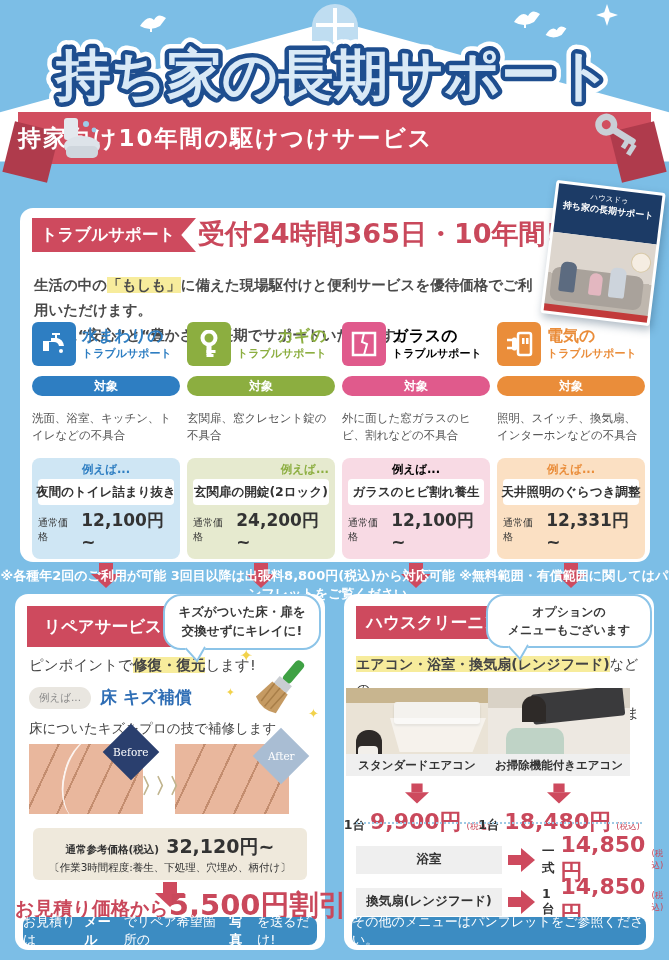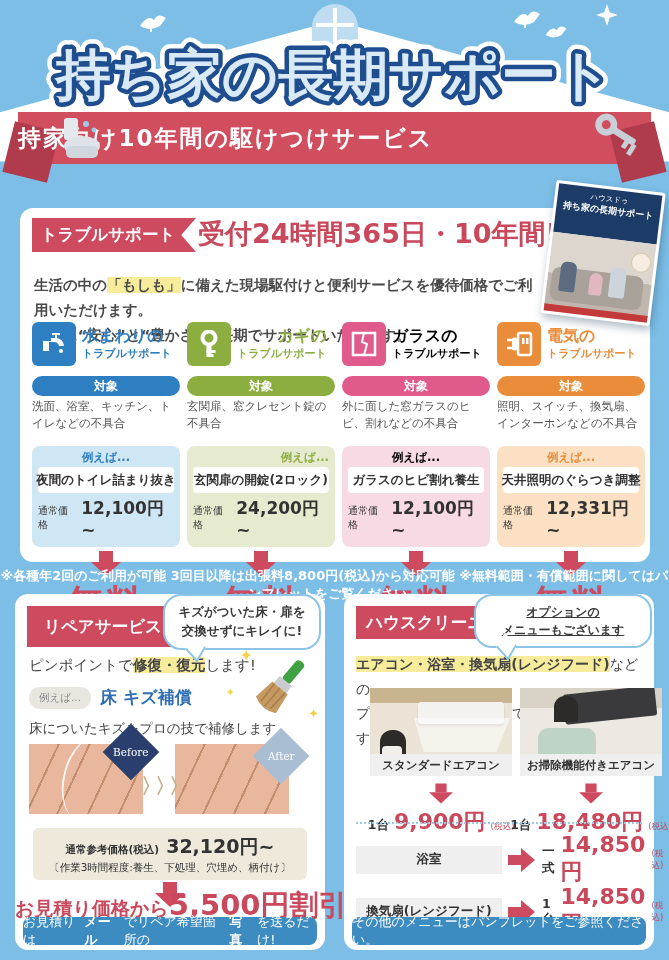--- a/index.html
+++ b/index.html
@@ -51,21 +51,21 @@
   .ts-head{position:absolute;left:178px;top:8px;color:#C9485B;font-size:27px;font-weight:bold;letter-spacing:0px;white-space:nowrap;}
   .ts-intro{position:absolute;left:14px;top:50px;width:508px;font-size:14.5px;color:#4A4A4A;line-height:1.75;font-weight:bold;}
   .cols{position:absolute;left:12px;top:112px;width:606px;display:flex;gap:7px;}
   .col{width:148px;flex:none;}
   .chead{display:flex;gap:6px;align-items:center;height:48px;}
   .iconbox{width:44px;height:44px;border-radius:6px;flex:none;display:flex;align-items:center;justify-content:center;}
   .cname{font-size:16px;font-weight:bold;line-height:1.15;}
   .csub{font-size:11px;font-weight:bold;}
   .pill{margin-top:8px;height:20px;border-radius:10px;color:#fff;font-size:12px;font-weight:bold;
     display:flex;align-items:center;justify-content:center;}
-  .ctext{margin-top:2px;font-size:11.5px;color:#555;line-height:1.45;height:46px;}
+  .ctext{margin-top:14px;font-size:11.5px;color:#555;line-height:1.45;height:46px;}
   .exbox{margin-top:2px;border-radius:8px;padding:4px 6px 7px;}
   .exlabel{text-align:center;font-size:11.5px;font-weight:bold;}
   .exname{margin-top:2px;background:#fff;border-radius:4px;height:26px;display:flex;align-items:center;justify-content:center;
     font-size:12.5px;font-weight:bold;color:#333;white-space:nowrap;}
   .exprice{margin-top:4px;display:flex;align-items:baseline;justify-content:center;gap:5px;color:#333;}
   .expl{font-size:10px;}.expv{font-size:17px;font-weight:bold;}
   .free{margin-top:3px;text-align:center;color:#CE4A5E;font-size:36px;font-weight:bold;letter-spacing:2px;}
   .col .darrow{margin-top:4px;}
   .c1 .iconbox,.c1 .pill{background:#2E7EC2;} .c1 .cname,.c1 .csub,.c1 .exlabel{color:#2E7EC2;} .c1 .exbox{background:#CFE6F4;}
   .c2 .iconbox,.c2 .pill{background:#8CAE40;} .c2 .cname,.c2 .csub,.c2 .exlabel{color:#8CAE40;text-align:right;} .c2 .exbox{background:#E6EACF;}
@@ -118,23 +118,23 @@
   .rp-pvalue{font-size:19px;font-weight:bold;}
   .rp-pnote{font-size:10.5px;margin-top:1px;}
   .rp-darrow{top:288px;position:absolute;left:140px;}
   .rp-disc{position:absolute;left:0;top:292px;width:310px;text-align:center;color:#C9485B;white-space:nowrap;}
   .rp-disc-pre{font-size:19px;font-weight:bold;}
   .rp-disc-val{font-size:29px;font-weight:bold;}
 
   
   .clean{left:344px;top:594px;width:310px;height:356px;}
   .cl-badge{left:12px;top:12px;width:172px;height:33px;font-size:16.5px;}
-  .cl-bubble{right:2px;top:0px;width:146px;padding:7px 14px;font-size:12px;line-height:1.5;text-decoration:underline;}
+  .cl-bubble{right:2px;top:0px;width:146px;padding:7px 8px;font-size:12px;line-height:1.5;}
   .cl-lead{position:absolute;left:12px;top:58px;width:290px;font-size:14px;color:#444;line-height:1.75;}
-  .cl-items{position:absolute;left:26px;top:94px;width:292px;display:flex;gap:8px;}
+  .cl-items{position:absolute;left:2px;top:94px;width:292px;display:flex;}
   .cl-item{width:142px;flex:none;text-align:center;}
   .cl-photo{position:relative;width:142px;height:66px;overflow:hidden;}
   .ph1{background:linear-gradient(180deg,#C8B58F 0 22%,#EAE3D6 22% 100%);}
   .ph1 .acunit{position:absolute;right:8px;top:14px;width:86px;height:22px;background:#F4F2EE;border-radius:3px;box-shadow:0 2px 2px rgba(0,0,0,.15);}
   .ph1 .sheet{position:absolute;right:2px;top:30px;width:96px;height:34px;background:rgba(255,255,255,.55);
     clip-path:polygon(0 0,100% 0,86% 100%,10% 100%);}
   .ph1 .head{position:absolute;left:10px;bottom:-6px;width:26px;height:30px;background:#2E2A28;border-radius:12px 12px 0 0;}
   .ph1 .mask{position:absolute;left:12px;bottom:-4px;width:20px;height:12px;background:#F2EFEA;border-radius:4px;}
   .ph2{background:linear-gradient(180deg,#D9D2C6 0 30%,#EDE8E1 30% 100%);}
   .ph2 .frame{position:absolute;right:6px;top:2px;width:92px;height:30px;background:#3A3A3C;transform:rotate(-6deg);border-radius:3px;}
@@ -451,21 +451,21 @@
 
     <div class="cl-dots"></div>
 
     <div class="cl-row" style="top:238px;">
       <div class="cl-rlabel">浴室</div>
       <span class="rarrow"></span>
       <span class="cl-unit">一式</span>
       <span class="cl-val">14,850円</span>
       <span class="cl-tax">(税込)</span>
     </div>
-    <div class="cl-row" style="top:290px;">
+    <div class="cl-row" style="top:280px;">
       <div class="cl-rlabel">換気扇(レンジフード)</div>
       <span class="rarrow"></span>
       <span class="cl-unit">1台</span>
       <span class="cl-val">14,850円</span>
       <span class="cl-tax">(税込)</span>
     </div>
 
     <div class="bluebar">
       <span>その他のメニューはパンフレットをご参照ください。</span>
     </div>

